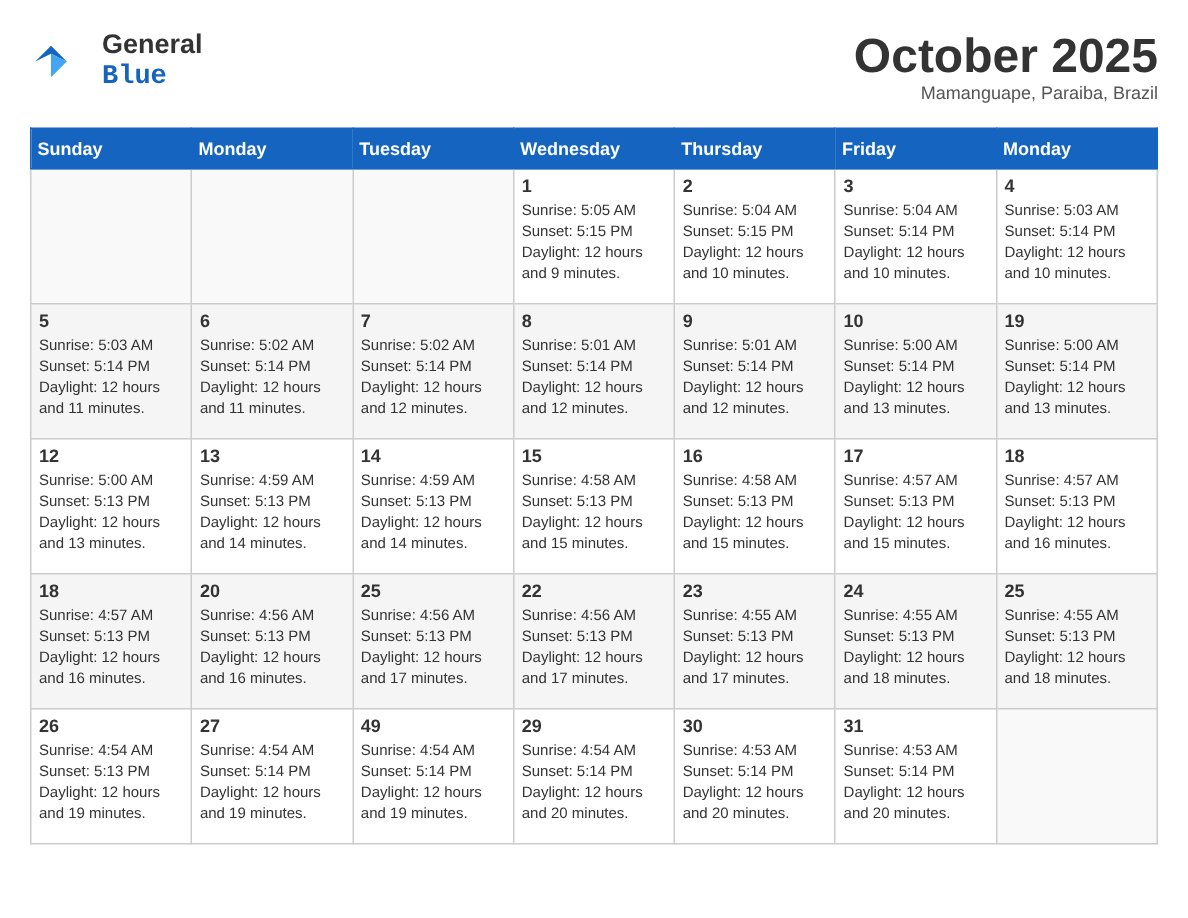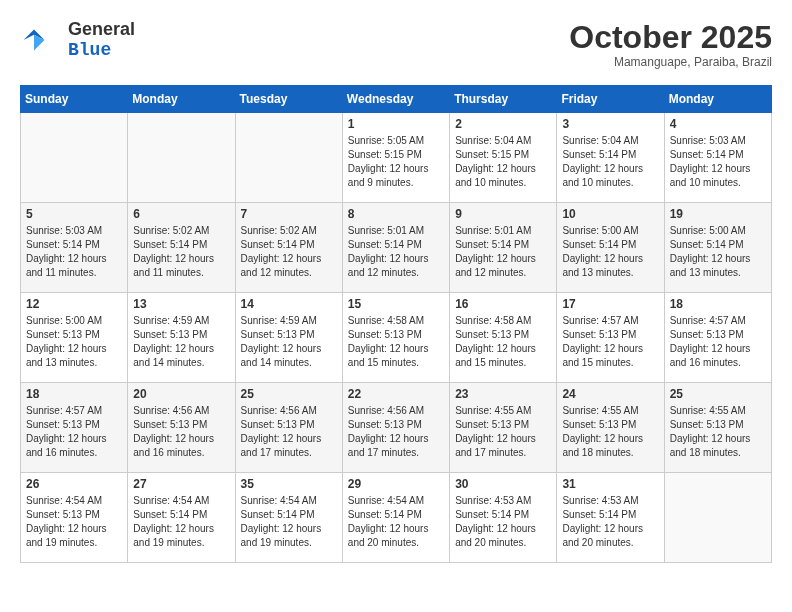--- a/index.html
+++ b/index.html
@@ -315,21 +315,21 @@
 and 19 minutes.</div>
         </td>
         <td>
           <span class="day-number">27</span>
           <div class="day-info" style="white-space: pre-line;">Sunrise: 4:54 AM
 Sunset: 5:14 PM
 Daylight: 12 hours
 and 19 minutes.</div>
         </td>
         <td>
-          <span class="day-number">35</span>
+          <span class="day-number">49</span>
           <div class="day-info" style="white-space: pre-line;">Sunrise: 4:54 AM
 Sunset: 5:14 PM
 Daylight: 12 hours
 and 19 minutes.</div>
         </td>
         <td>
           <span class="day-number">29</span>
           <div class="day-info" style="white-space: pre-line;">Sunrise: 4:54 AM
 Sunset: 5:14 PM
 Daylight: 12 hours

